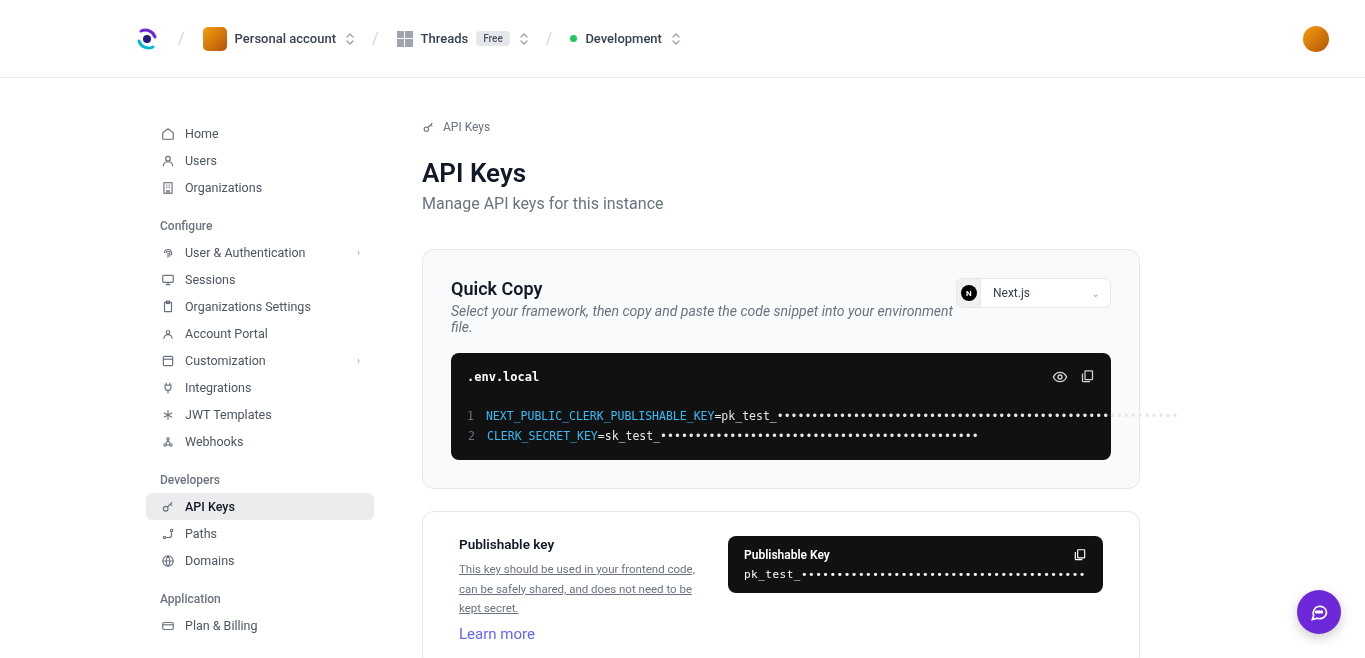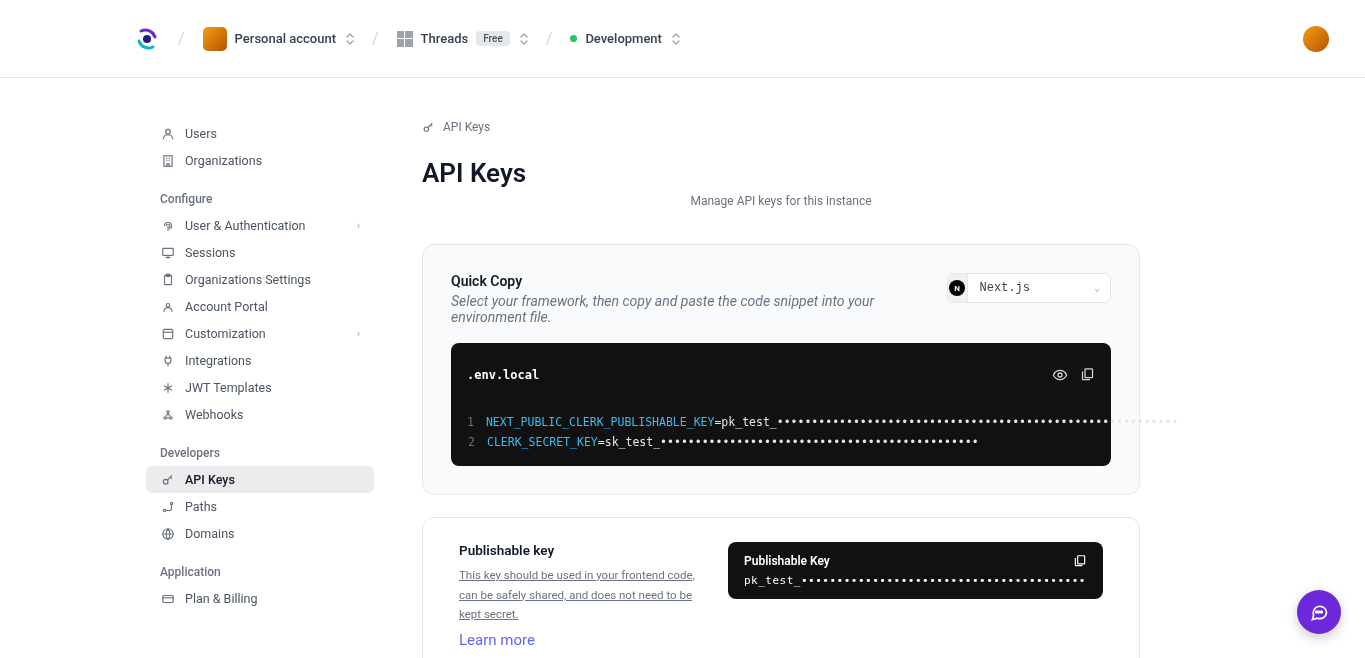--- a/index.html
+++ b/index.html
@@ -85,52 +85,52 @@
     padding: 18px 20px 6px 20px;
     color:#6b7280; font-size:12px; font-weight:500;
   }
 
   
   .breadcrumb-mini {
     display:flex; align-items:center; gap:8px;
     color:#6b7280; font-size:12px; margin-bottom: 24px;
   }
   .page-title { font-size: 26px; font-weight:600; color:#111827; margin-bottom:6px; }
-  .page-sub { font-size:12px; color:#6b7280; margin-bottom: 36px; text-align: center; }
+  .page-sub { font-size:16px; color:#6b7280; margin-bottom: 36px; }
 
   .card {
     border:1px solid #e5e7eb; border-radius:12px;
     margin-bottom: 22px;
   }
   .card.grey { background:#f9fafb; padding: 28px; }
   .card.white { background:#ffffff; padding: 24px 36px; display:flex; gap:24px; align-items:flex-start; }
 
   .quick-head { display:flex; justify-content:space-between; align-items:flex-start; margin-bottom:18px; }
-  .quick-title { font-size:14px; font-weight:600; margin-bottom:4px; }
+  .quick-title { font-size:18px; font-weight:600; margin-bottom:4px; }
   .quick-sub { font-size:14px; color:#6b7280;font-style:italic; }
   .fw-select {
     display:flex; align-items:center; border:1px solid #e5e7eb; border-radius:6px;
     background:#fff; height:30px; overflow:hidden;
   }
   .fw-icon {
     width:30px; height:30px; background:#f0f0f0; display:flex; align-items:center; justify-content:center;
     border-right:1px solid #e5e7eb;
   }
   .fw-icon .nx { width:16px;height:16px;border-radius:50%;background:#000; color:#fff; font-size:8px; display:flex;align-items:center;justify-content:center;font-weight:700;}
-  .fw-label { padding: 0 80px 0 12px; font-size:12px; color:#374151; position:relative;font-family:Liberation Mono, monospace;}
+  .fw-label { padding: 0 80px 0 12px; font-size:12px; color:#374151; position:relative;}
   .fw-caret { position:absolute; right:10px; top:50%; transform:translateY(-50%); color:#9ca3af; font-size:10px;}
 
   .codeblock {
     background:#111111; border-radius:8px; color:#fff;
     font-family: ui-monospace, SFMono-Regular, Menlo, Consolas, monospace;
     font-size:11.5px;
   }
   .code-head {
     display:flex; align-items:center; justify-content:space-between;
-    padding: 24px 16px;
+    padding: 16px 16px;
     font-size:12px; font-weight:600;
   }
   .code-actions { display:flex; gap:12px; color:#d1d5db; }
   .code-body { padding: 6px 16px 14px 16px; }
   .code-line { display:flex; gap:12px; white-space:nowrap; line-height:1.7; }
   .ln { color:#6b7280; width:8px; text-align:right; }
   .kw { color:#38bdf8; }
   .eq { color:#e5e7eb; }
   .val { color:#e5e7eb; }
 
@@ -213,20 +213,28 @@
   </span>
 
   <div class="header-right">
     <span class="avatar-circle"></span>
   </div>
 </div>
 
 <div class="layout">
 
   <nav class="sidebar">
+    <div class="nav-item">
+      <span class="nav-icon">
+          <svg width="14" height="14" viewBox="0 0 24 24" fill="none" stroke="currentColor" stroke-width="2">
+            <path d="M3 10 L12 3 L21 10 V20 A1 1 0 0 1 20 21 H4 A1 1 0 0 1 3 20 Z"></path>
+          </svg>
+        </span>
+      <span>Home</span>
+    </div>
     <div class="nav-item">
       <span class="nav-icon">
           <svg width="14" height="14" viewBox="0 0 24 24" fill="none" stroke="currentColor" stroke-width="2">
             <circle cx="12" cy="8" r="4"></circle>
             <path d="M4 21 A8 8 0 0 1 20 21"></path>
           </svg>
         </span>
       <span>Users</span>
     </div>
     <div class="nav-item">

